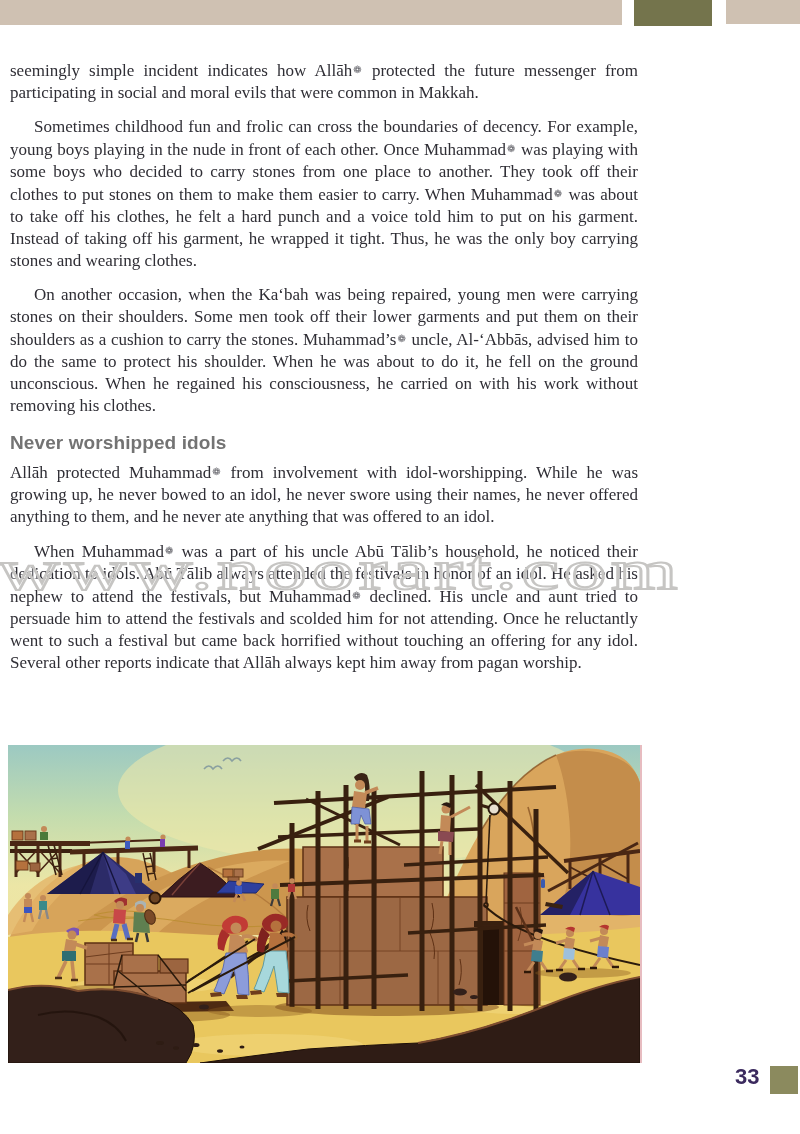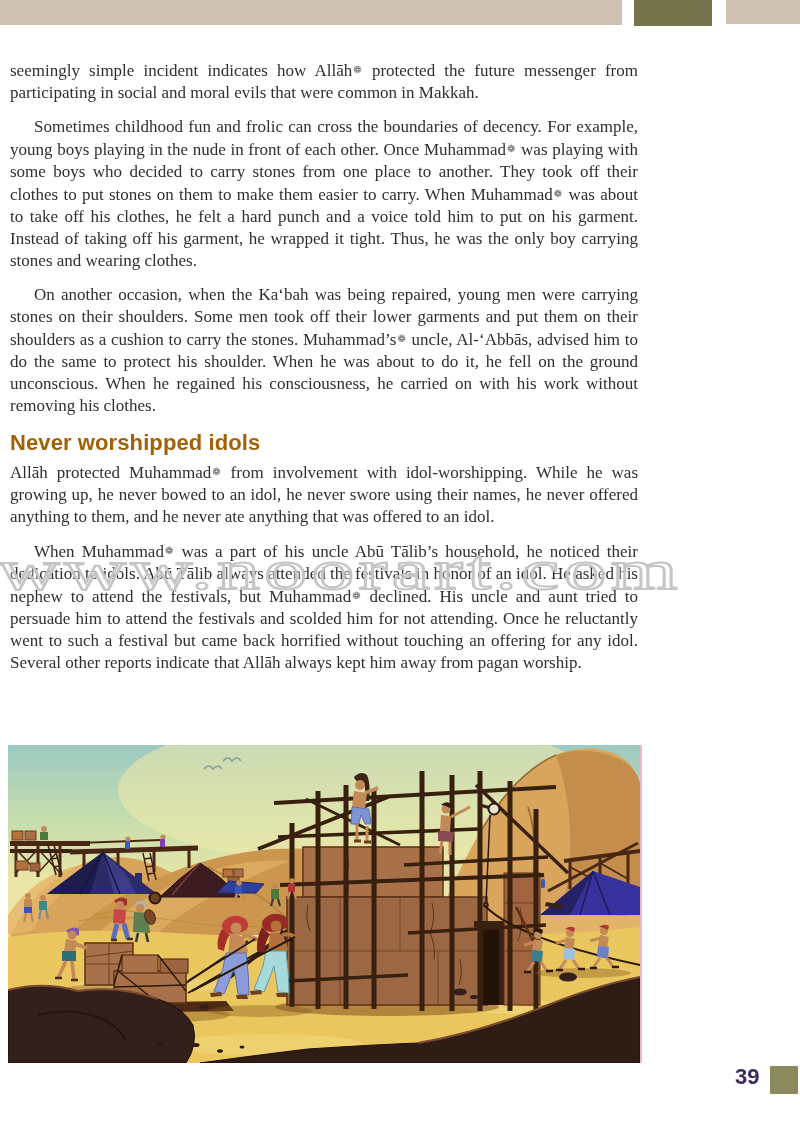--- a/index.html
+++ b/index.html
@@ -12,22 +12,22 @@
   .band-tab{position:absolute;top:0;left:634px;width:78px;height:26px;background:#74744c;}
   .band-right{position:absolute;top:0;left:726px;width:74px;height:24px;background:#cfc1b2;}
   
   .content{
     position:absolute;top:59px;left:10px;width:628px;
     font-size:17px;line-height:22px;color:#2f2e35;text-align:justify;
   }
   .content p{margin:0 0 12px 0;}
   .content p.indent{text-indent:24px;}
   .content h2{
-    font-family:"Liberation Sans", sans-serif;font-size:22px;line-height:19px;
-    font-weight:bold;color:#a16207;margin:16px 0 9px 0;letter-spacing:0.1px;
+    font-family:"Liberation Sans", sans-serif;font-size:19px;line-height:19px;
+    font-weight:bold;color:#737373;margin:16px 0 9px 0;letter-spacing:0.1px;
   }
   .pbuh{font-size:10px;vertical-align:3px;color:#55555c;margin:0 1px;letter-spacing:0;}
   
   .watermark{
     position:absolute;top:537px;left:-2px;white-space:nowrap;z-index:5;
     font-family:"Liberation Serif", serif;font-size:57px;letter-spacing:3px;
     transform:scaleX(1.5);transform-origin:left center;
     color:rgba(255,255,255,0.28);
     -webkit-text-stroke:2px #c6c5c3;
     pointer-events:none;
@@ -357,14 +357,14 @@
       <path d="M410,298 Q470,288 540,260 Q590,240 632,232" fill="none" stroke="#7d4c2f" stroke-width="2"></path>
       <ellipse cx="152" cy="298" rx="4" ry="2" fill="#2e1c14"></ellipse>
       <ellipse cx="168" cy="303" rx="3" ry="1.8" fill="#2e1c14"></ellipse>
       <ellipse cx="188" cy="300" rx="3.5" ry="2" fill="#2e1c14"></ellipse>
       <ellipse cx="212" cy="306" rx="3" ry="1.8" fill="#2e1c14"></ellipse>
       <ellipse cx="234" cy="302" rx="2.5" ry="1.5" fill="#2e1c14"></ellipse>
     </g>
   </svg>
 </div>
 
-<div class="page-num">39</div>
+<div class="page-num">33</div>
 <div class="footer-square"></div>
 
 </body></html>

